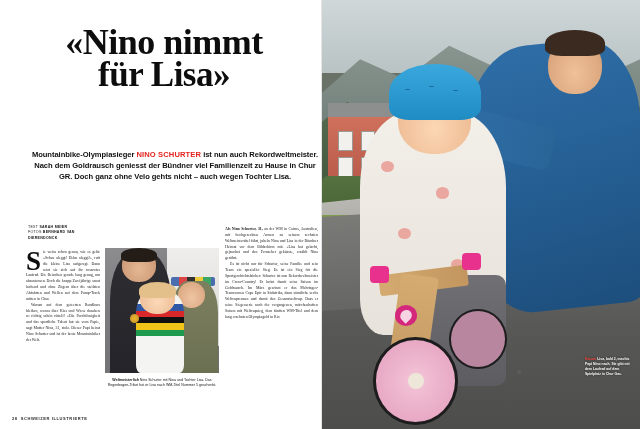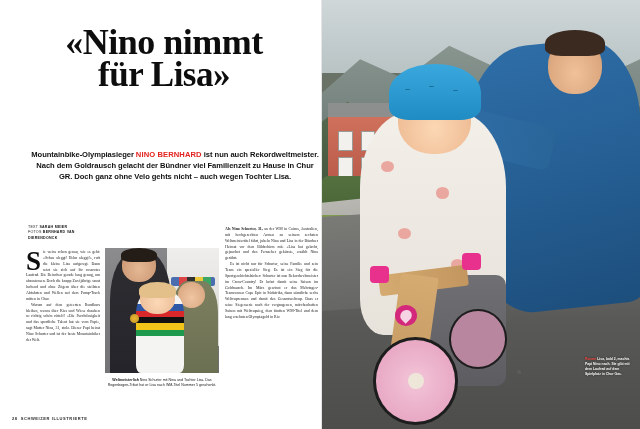--- a/index.html
+++ b/index.html
@@ -171,21 +171,21 @@
 <div class="spread">
 
   <div class="left-page">
 
     <div class="headline">
       <span class="hl-line l1">«Nino nimmt</span>
       <span class="hl-line l3">für Lisa»</span>
     </div>
 
     <div class="deck">
-      <span>Mountainbike-Olympiasieger </span><span class="accent">NINO BERNHARD</span><span> ist nun auch Rekordweltmeister. Nach dem Goldrausch gelacht der Bündner viel Familienzeit zu Hause in Chur GR. Doch ganz ohne Velo gehts nicht – auch wegen Tochter Lisa.</span>
+      <span>Mountainbike-Olympiasieger </span><span class="accent">NINO SCHURTER</span><span> ist nun auch Rekordweltmeister. Nach dem Goldrausch geniesst der Bündner viel Familienzeit zu Hause in Chur GR. Doch ganz ohne Velo gehts nicht – auch wegen Tochter Lisa.</span>
     </div>
 
     <div class="byline">
       <span>TEXT</span>
       <b>SARAH MEIER</b><br>
       <span>FOTOS</span>
       <b>BERNHARD VAN DIERENDONCK</b>
     </div>
 
     <div class="col col-1">

